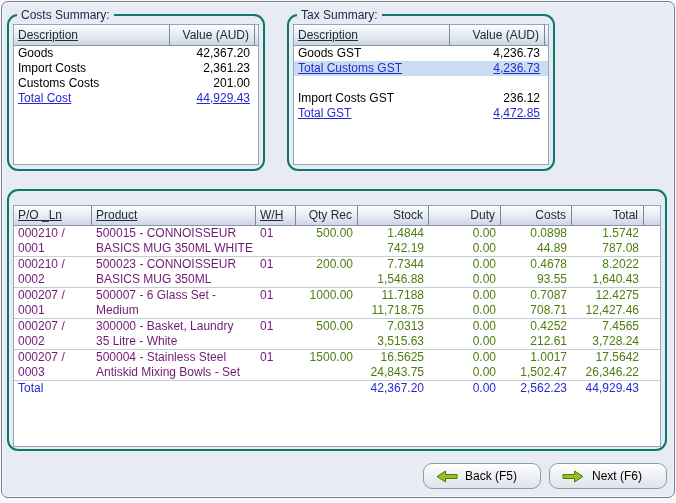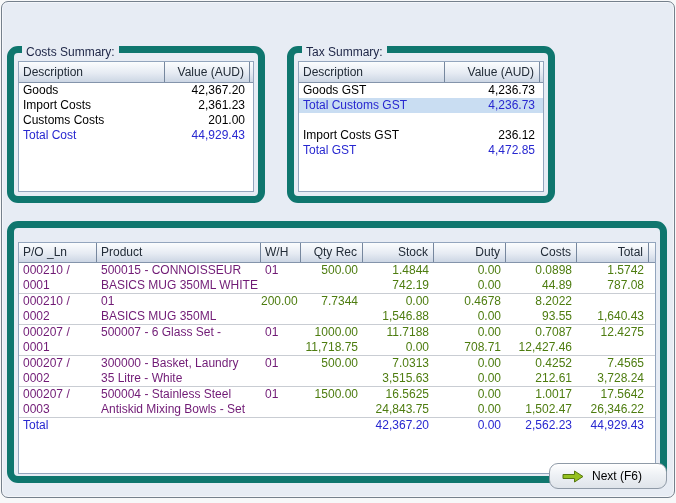--- a/index.html
+++ b/index.html
@@ -6,52 +6,52 @@
   * { box-sizing:border-box; font-family:"Liberation Sans", sans-serif; }
 
   .window {
     position:relative; width:674px; height:497px; margin:1px;
     background:#e7ecf4; border:1px solid #75808c; border-radius:7px;
     box-shadow: inset 0 0 0 1px rgba(255,255,255,.55);
     overflow:hidden; font-size:12px; color:#000;
   }
 
   
-  .group { position:absolute; border:7px solid #0f766e; border-radius:11px;margin-top:32px; }
+  .group { position:absolute; border:2px solid #0f766e; border-radius:11px; }
   .group-title {
     position:absolute; top:-8px; left:8px; background:#e7ecf4;
     padding:0 4px; font-size:12px; line-height:15px; color:#1c2445; white-space:nowrap;
   }
   #costs-group { left:5px;  top:12px;  width:258px; height:157px; }
   #tax-group   { left:285px; top:12px; width:268px; height:157px; }
   #stock-group { left:5px;  top:187px; width:660px; height:262px; }
 
   .tablebox {
     position:absolute; background:#ffffff; border:1px solid #93a5bd; overflow:hidden;
   }
   .summary-box { left:4px; right:4px; top:8px; bottom:4px; }
   .stock-box   { left:4px; right:4px; top:14px; bottom:2px; }
 
   
   .thead {
     display:grid; background:linear-gradient(#fbfdfe, #e6ebf3 55%, #ccd6e4);
     border-bottom:1px solid #8494ab; color:#222c38;
   }
   .th { border-right:1px solid #76879e; padding:0 4px; overflow:hidden; white-space:nowrap; }
-  .th.left  { text-align:left; }
+  .th.left  { text-align:left;text-decoration:underline; }
   .th.right { text-align:right; padding-right:5px; }
   .th.filler { border-right:none; }
 
   
   .summary-head { grid-template-columns:1fr var(--valw) 3px; height:21px; line-height:20px; }
   .mt-row { display:grid; grid-template-columns:1fr var(--valw) 3px; height:15px; line-height:15px; }
   .mt-row .c { overflow:hidden; white-space:nowrap; }
   .mt-row .desc { padding-left:4px; text-align:left; }
   .mt-row .val  { padding-right:5px; text-align:right; }
-  .mt-row.total { color:#2828d0; }
+  .mt-row.total { color:#2828d0;text-decoration:underline; }
   .mt-row.selected { background:#c9ddf2; }
   #costs-group { --valw:85px; }
   #tax-group   { --valw:95px; }
 
   
   .stock-head { grid-template-columns:78px 164px 40px 62px 71px 72px 71px 72px 1fr; height:20px; line-height:19px; }
   .st-line { display:grid; grid-template-columns:78px 164px 40px 62px 71px 72px 71px 72px 1fr; height:15px; line-height:15px; }
   .st-line .c { overflow:hidden; white-space:nowrap; }
   .st-line .c.left  { padding-left:4px; text-align:left; color:#701a75; }
   .st-line .c.right { padding-right:5px; text-align:right; color:#4d7c0f; }
@@ -171,20 +171,21 @@
               <div class="c right"></div>
               <div class="c right">742.19</div>
               <div class="c right">0.00</div>
               <div class="c right">44.89</div>
               <div class="c right">787.08</div>
             </div>
           </div>
           <div class="st-group">
             <div class="st-line">
               <div class="c left">000210 /</div>
+              <div class="c left">500023 - CONNOISSEUR</div>
               <div class="c left">01</div>
               <div class="c right">200.00</div>
               <div class="c right">7.7344</div>
               <div class="c right">0.00</div>
               <div class="c right">0.4678</div>
               <div class="c right">8.2022</div>
             </div>
             <div class="st-line">
               <div class="c left">0002</div>
               <div class="c left">BASICS MUG 350ML</div>
@@ -202,20 +203,21 @@
               <div class="c left">500007 - 6 Glass Set -</div>
               <div class="c left">01</div>
               <div class="c right">1000.00</div>
               <div class="c right">11.7188</div>
               <div class="c right">0.00</div>
               <div class="c right">0.7087</div>
               <div class="c right">12.4275</div>
             </div>
             <div class="st-line">
               <div class="c left">0001</div>
+              <div class="c left">Medium</div>
               <div class="c left"></div>
               <div class="c right"></div>
               <div class="c right">11,718.75</div>
               <div class="c right">0.00</div>
               <div class="c right">708.71</div>
               <div class="c right">12,427.46</div>
             </div>
           </div>
           <div class="st-group">
             <div class="st-line">
@@ -268,20 +270,26 @@
             <div class="c right"></div>
             <div class="c right">42,367.20</div>
             <div class="c right">0.00</div>
             <div class="c right">2,562.23</div>
             <div class="c right">44,929.43</div>
           </div>
         </div>
     </div>
   </div>
 
+  <button class="btn" id="back-button">
+    <svg class="arrow" viewBox="0 0 22 13">
+      <path d="M21 4.5 L9.5 4.5 L9.5 1 L1 6.5 L9.5 12 L9.5 8.5 L21 8.5 Z" fill="#95c11f" stroke="#55770f" stroke-width="1"></path>
+    </svg>
+    <span class="blabel">Back (F5)</span>
+  </button>
   <button class="btn" id="next-button">
     <svg class="arrow" viewBox="0 0 22 13">
       <path d="M1 4.5 L12.5 4.5 L12.5 1 L21 6.5 L12.5 12 L12.5 8.5 L1 8.5 Z" fill="#95c11f" stroke="#55770f" stroke-width="1"></path>
     </svg>
     <span class="blabel">Next (F6)</span>
   </button>
 
 </div>
 
 </body></html>

